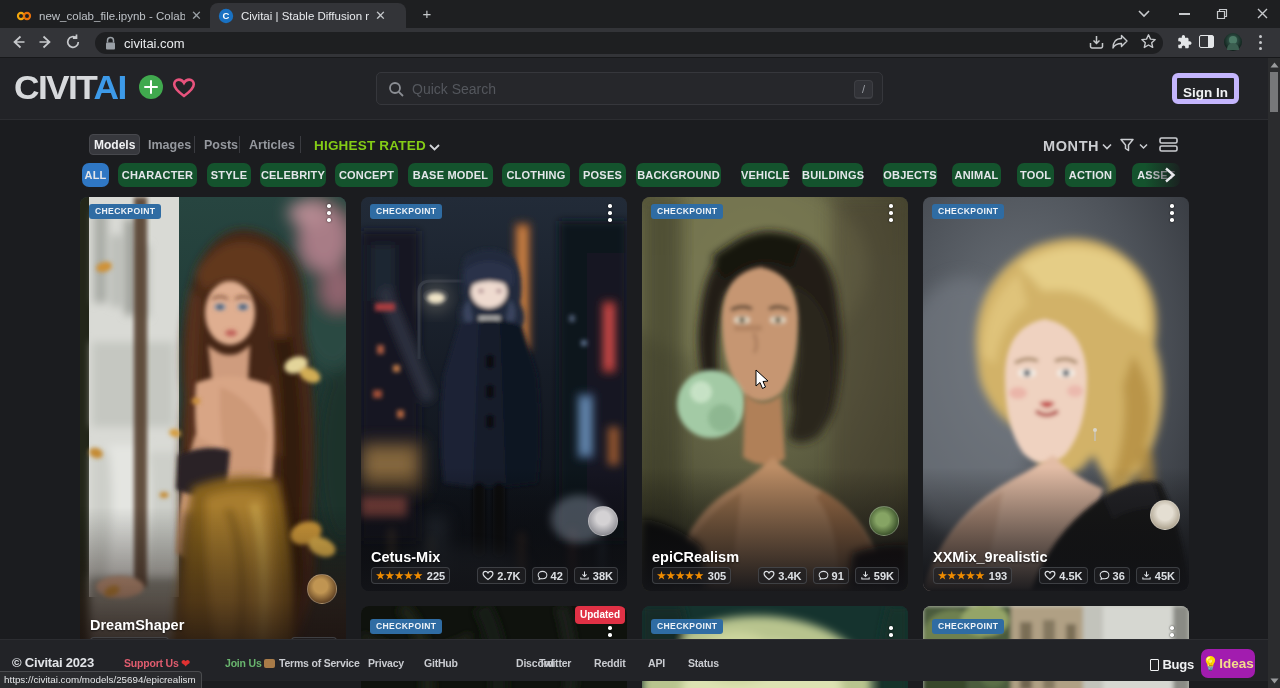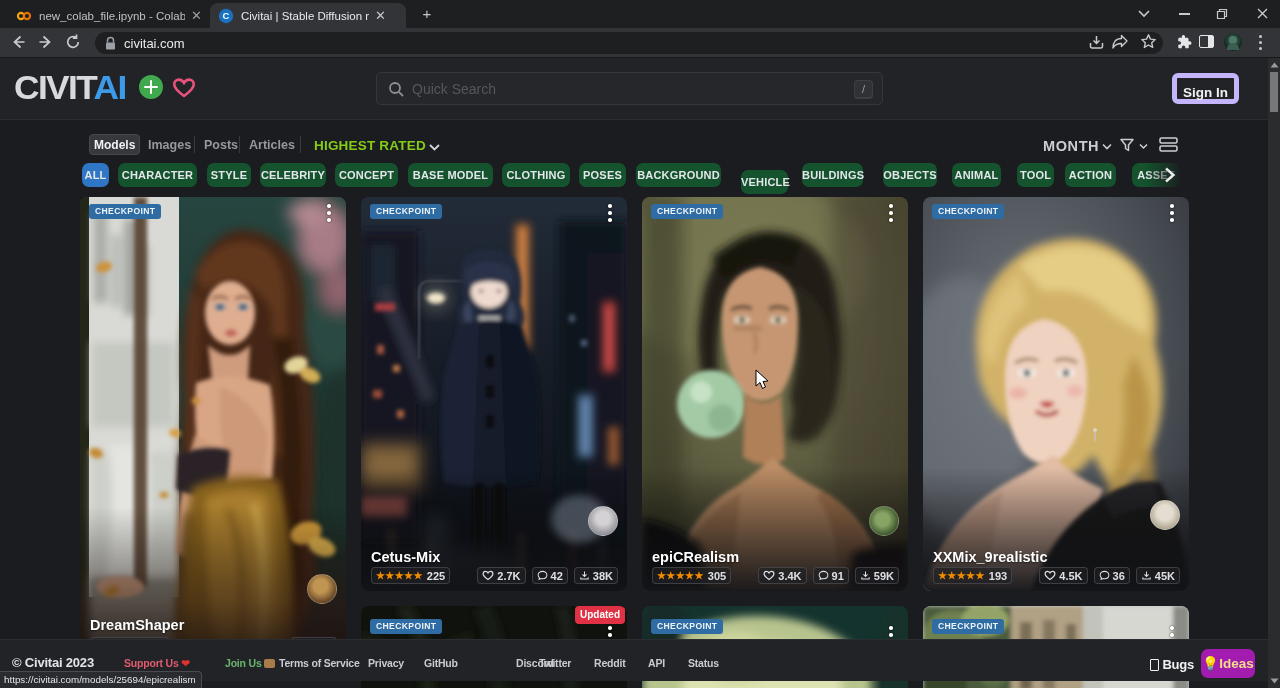--- a/index.html
+++ b/index.html
@@ -167,21 +167,21 @@
 
   <div class="chip" style="left:82px; width:27px; background:#2f77c4;">ALL</div>
   <div class="chip" style="left:118px; width:79px;">CHARACTER</div>
   <div class="chip" style="left:207px; width:44px;">STYLE</div>
   <div class="chip" style="left:260px; width:66px;">CELEBRITY</div>
   <div class="chip" style="left:335px; width:63px;">CONCEPT</div>
   <div class="chip" style="left:408px; width:85px;">BASE MODEL</div>
   <div class="chip" style="left:502px; width:68px;">CLOTHING</div>
   <div class="chip" style="left:579px; width:47px;">POSES</div>
   <div class="chip" style="left:636px; width:85px;">BACKGROUND</div>
-  <div class="chip" style="left:741px; width:47px;margin-top:7px;">VEHICLE</div>
+  <div class="chip" style="left:741px; width:47px;">VEHICLE</div>
   <div class="chip" style="left:802px; width:61px;">BUILDINGS</div>
   <div class="chip" style="left:883px; width:54px;">OBJECTS</div>
   <div class="chip" style="left:952px; width:49px;">ANIMAL</div>
   <div class="chip" style="left:1017px; width:37px;">TOOL</div>
   <div class="chip" style="left:1065px; width:51px;">ACTION</div>
   <div class="chip" style="left:1132px; width:48px;">ASSET</div>
   <div class="abs" style="left:1145px; top:103px; width:65px; height:30px; background:linear-gradient(90deg, rgba(27,28,31,0), #1b1c1f 60%);"></div>
   <svg class="abs" style="left:1163px; top:108px;" width="13" height="18" viewBox="0 0 13 18">
         <path d="M3 2.5 L10.5 9 L3 15.5" stroke="#e8eaed" stroke-width="2.4" fill="none"></path>
       </svg>

